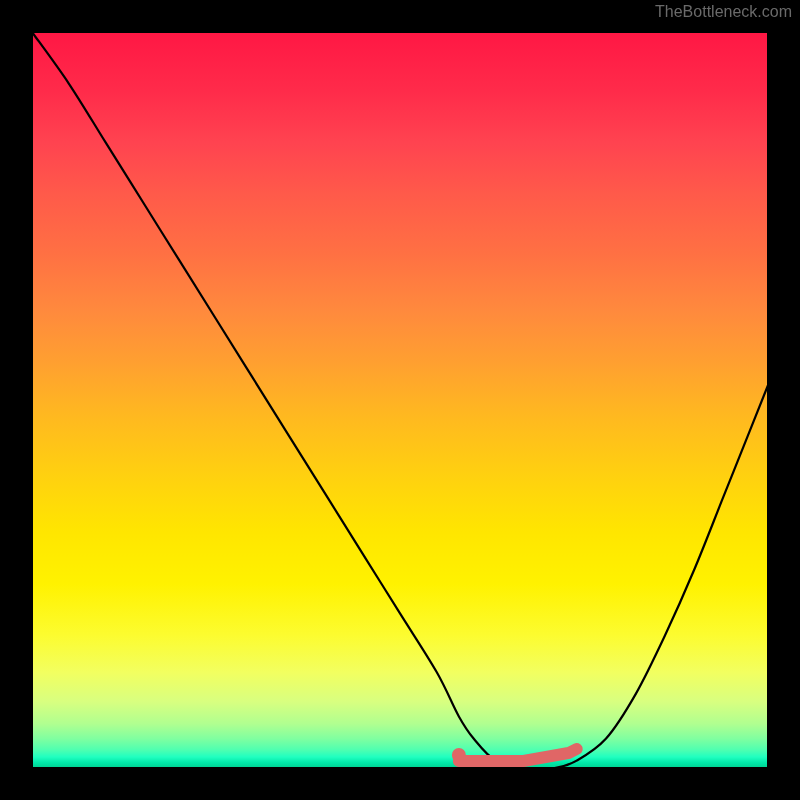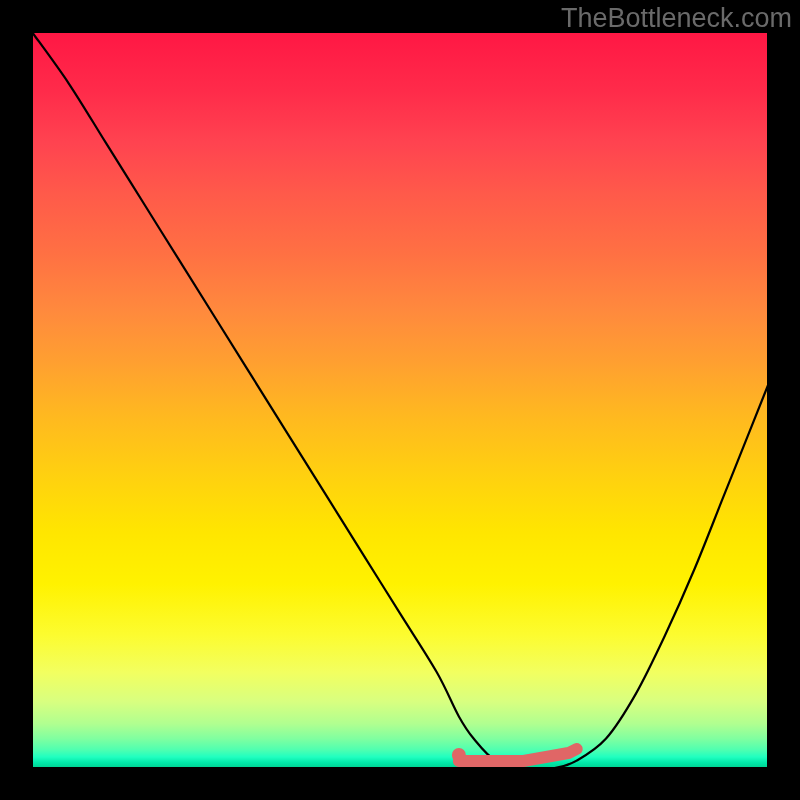--- a/index.html
+++ b/index.html
@@ -8,21 +8,21 @@
     height: 800px;
     background: #000;
     position: relative;
     font-family: Arial, sans-serif;
   }
   .attribution {
     position: absolute;
     top: 3px;
     right: 8px;
     color: #6a6a6a;
-    font-size: 27px;
+    font-size: 16px;
     font-weight: normal;
     z-index: 10;
     margin-left: 44px;
   }
   .plot-area {
     position: absolute;
     left: 32px;
     top: 32px;
     width: 736px;
     height: 736px;

